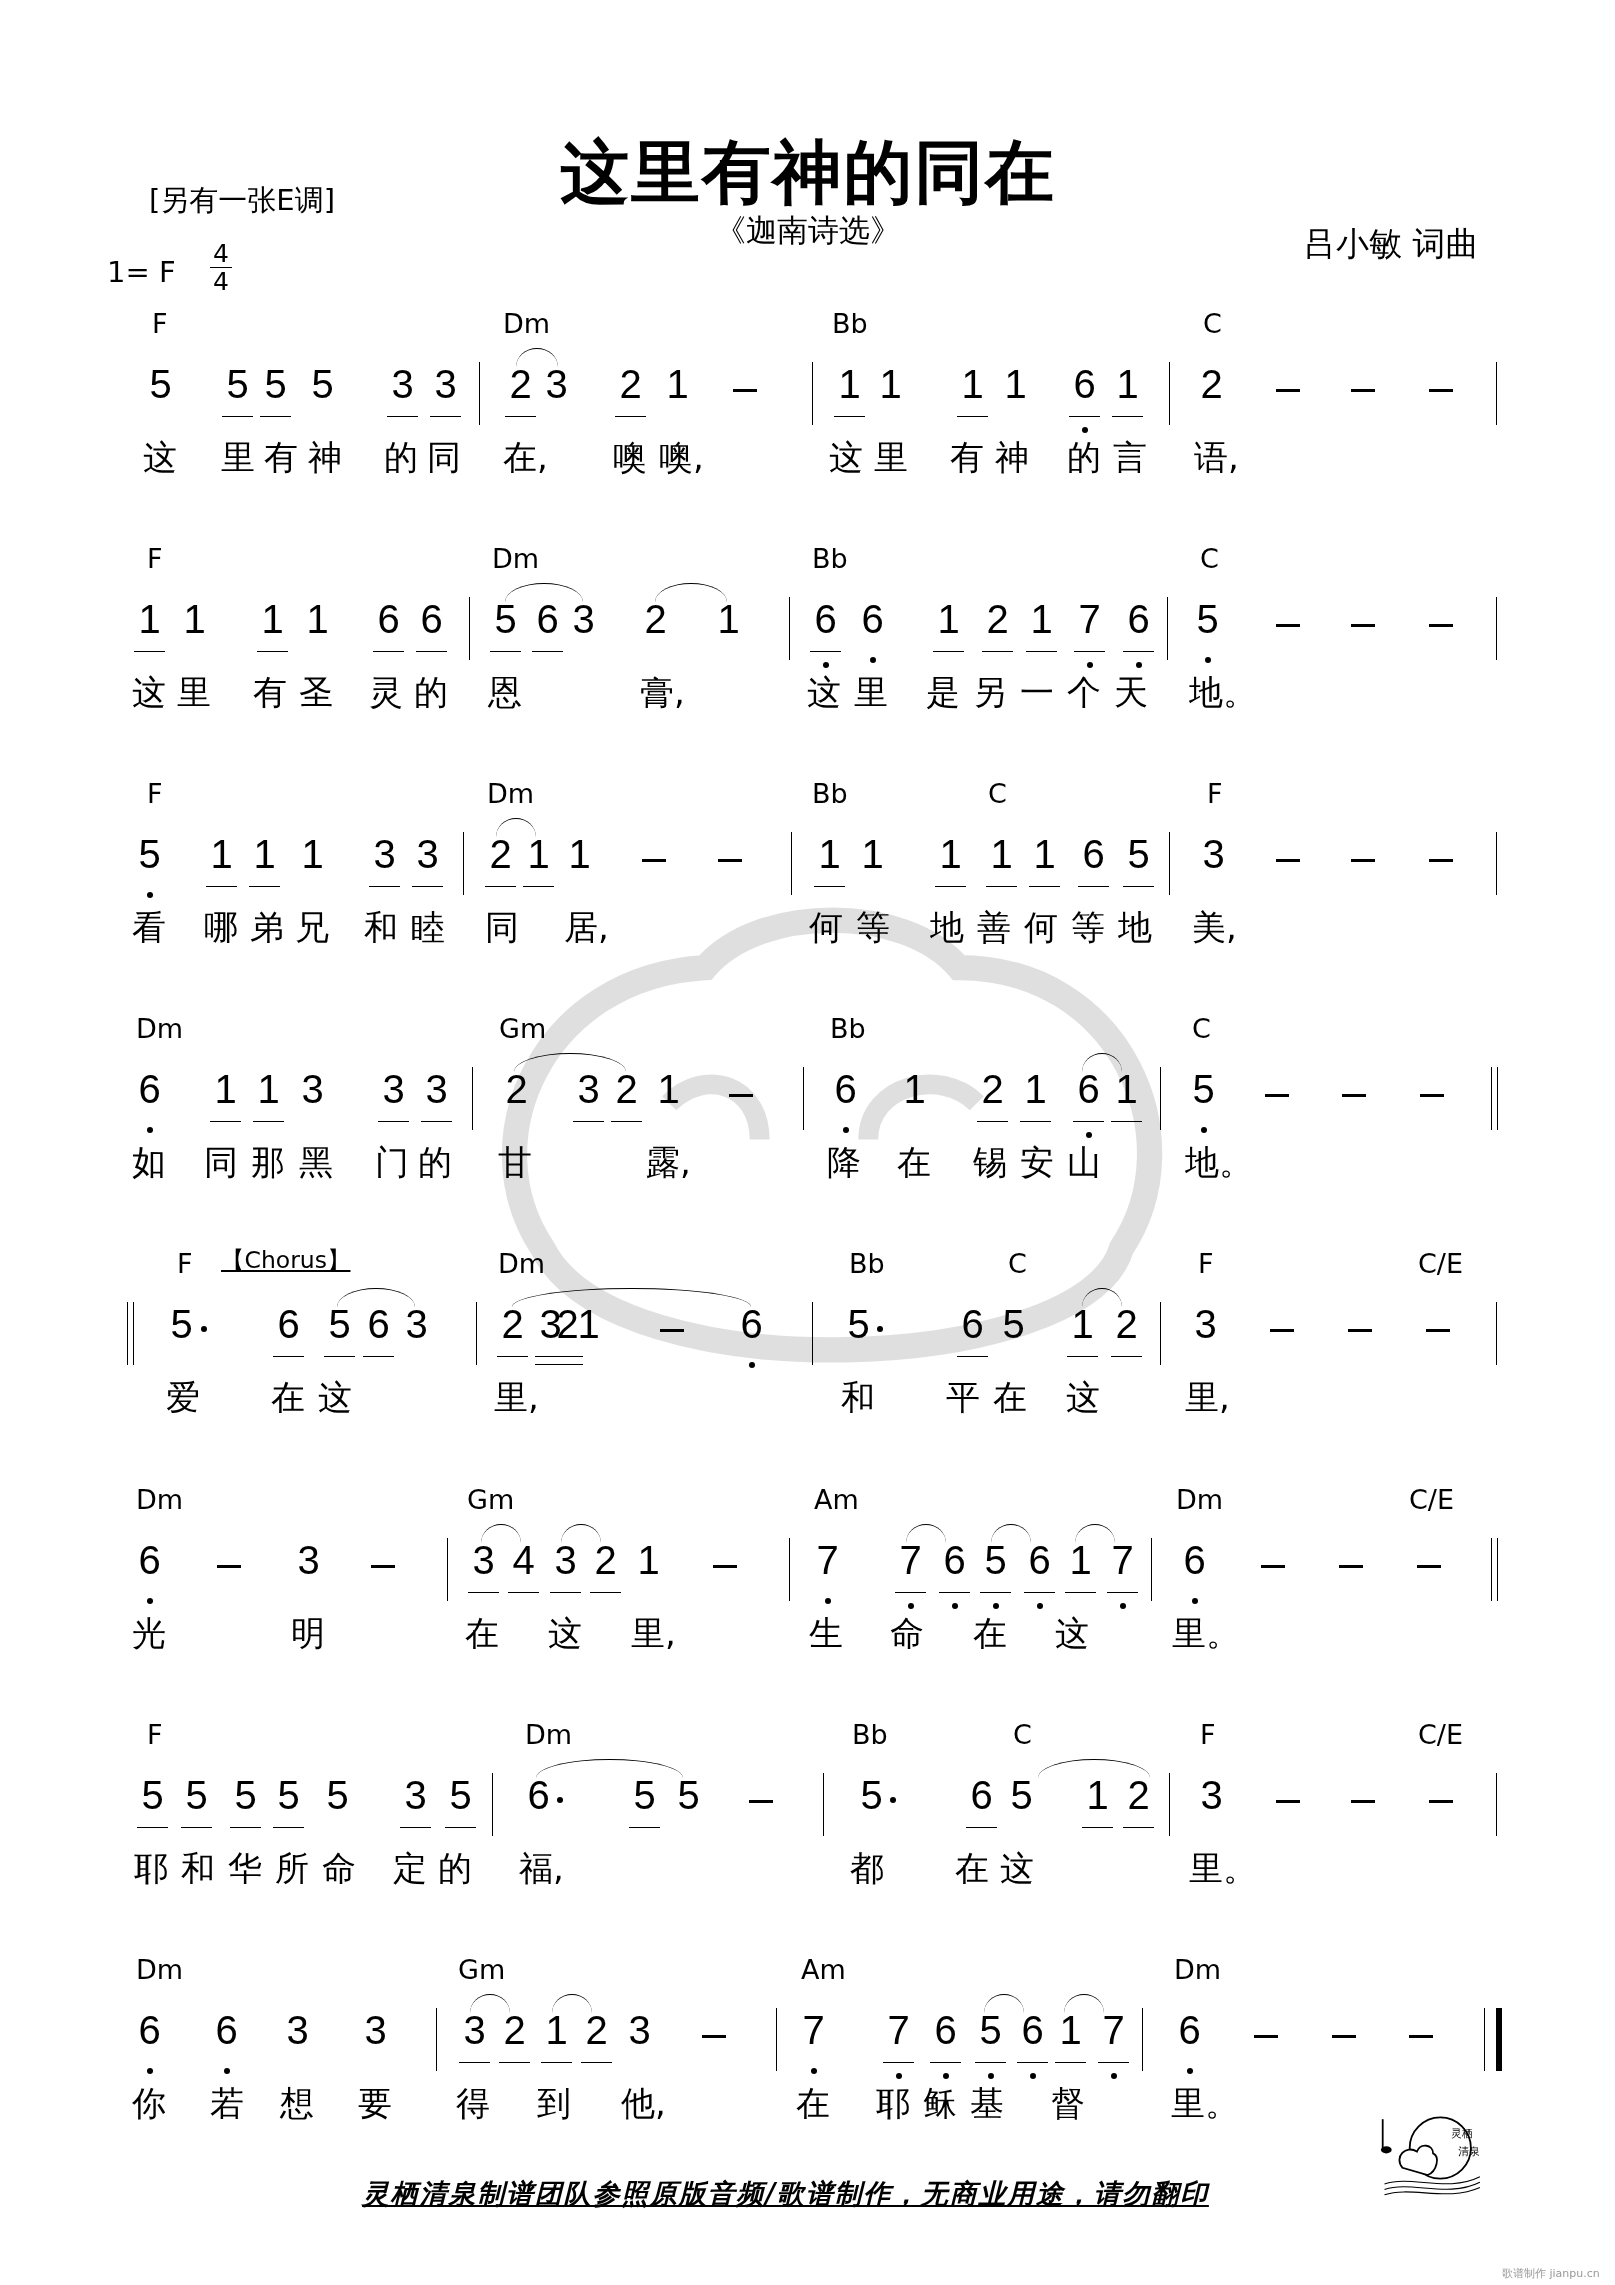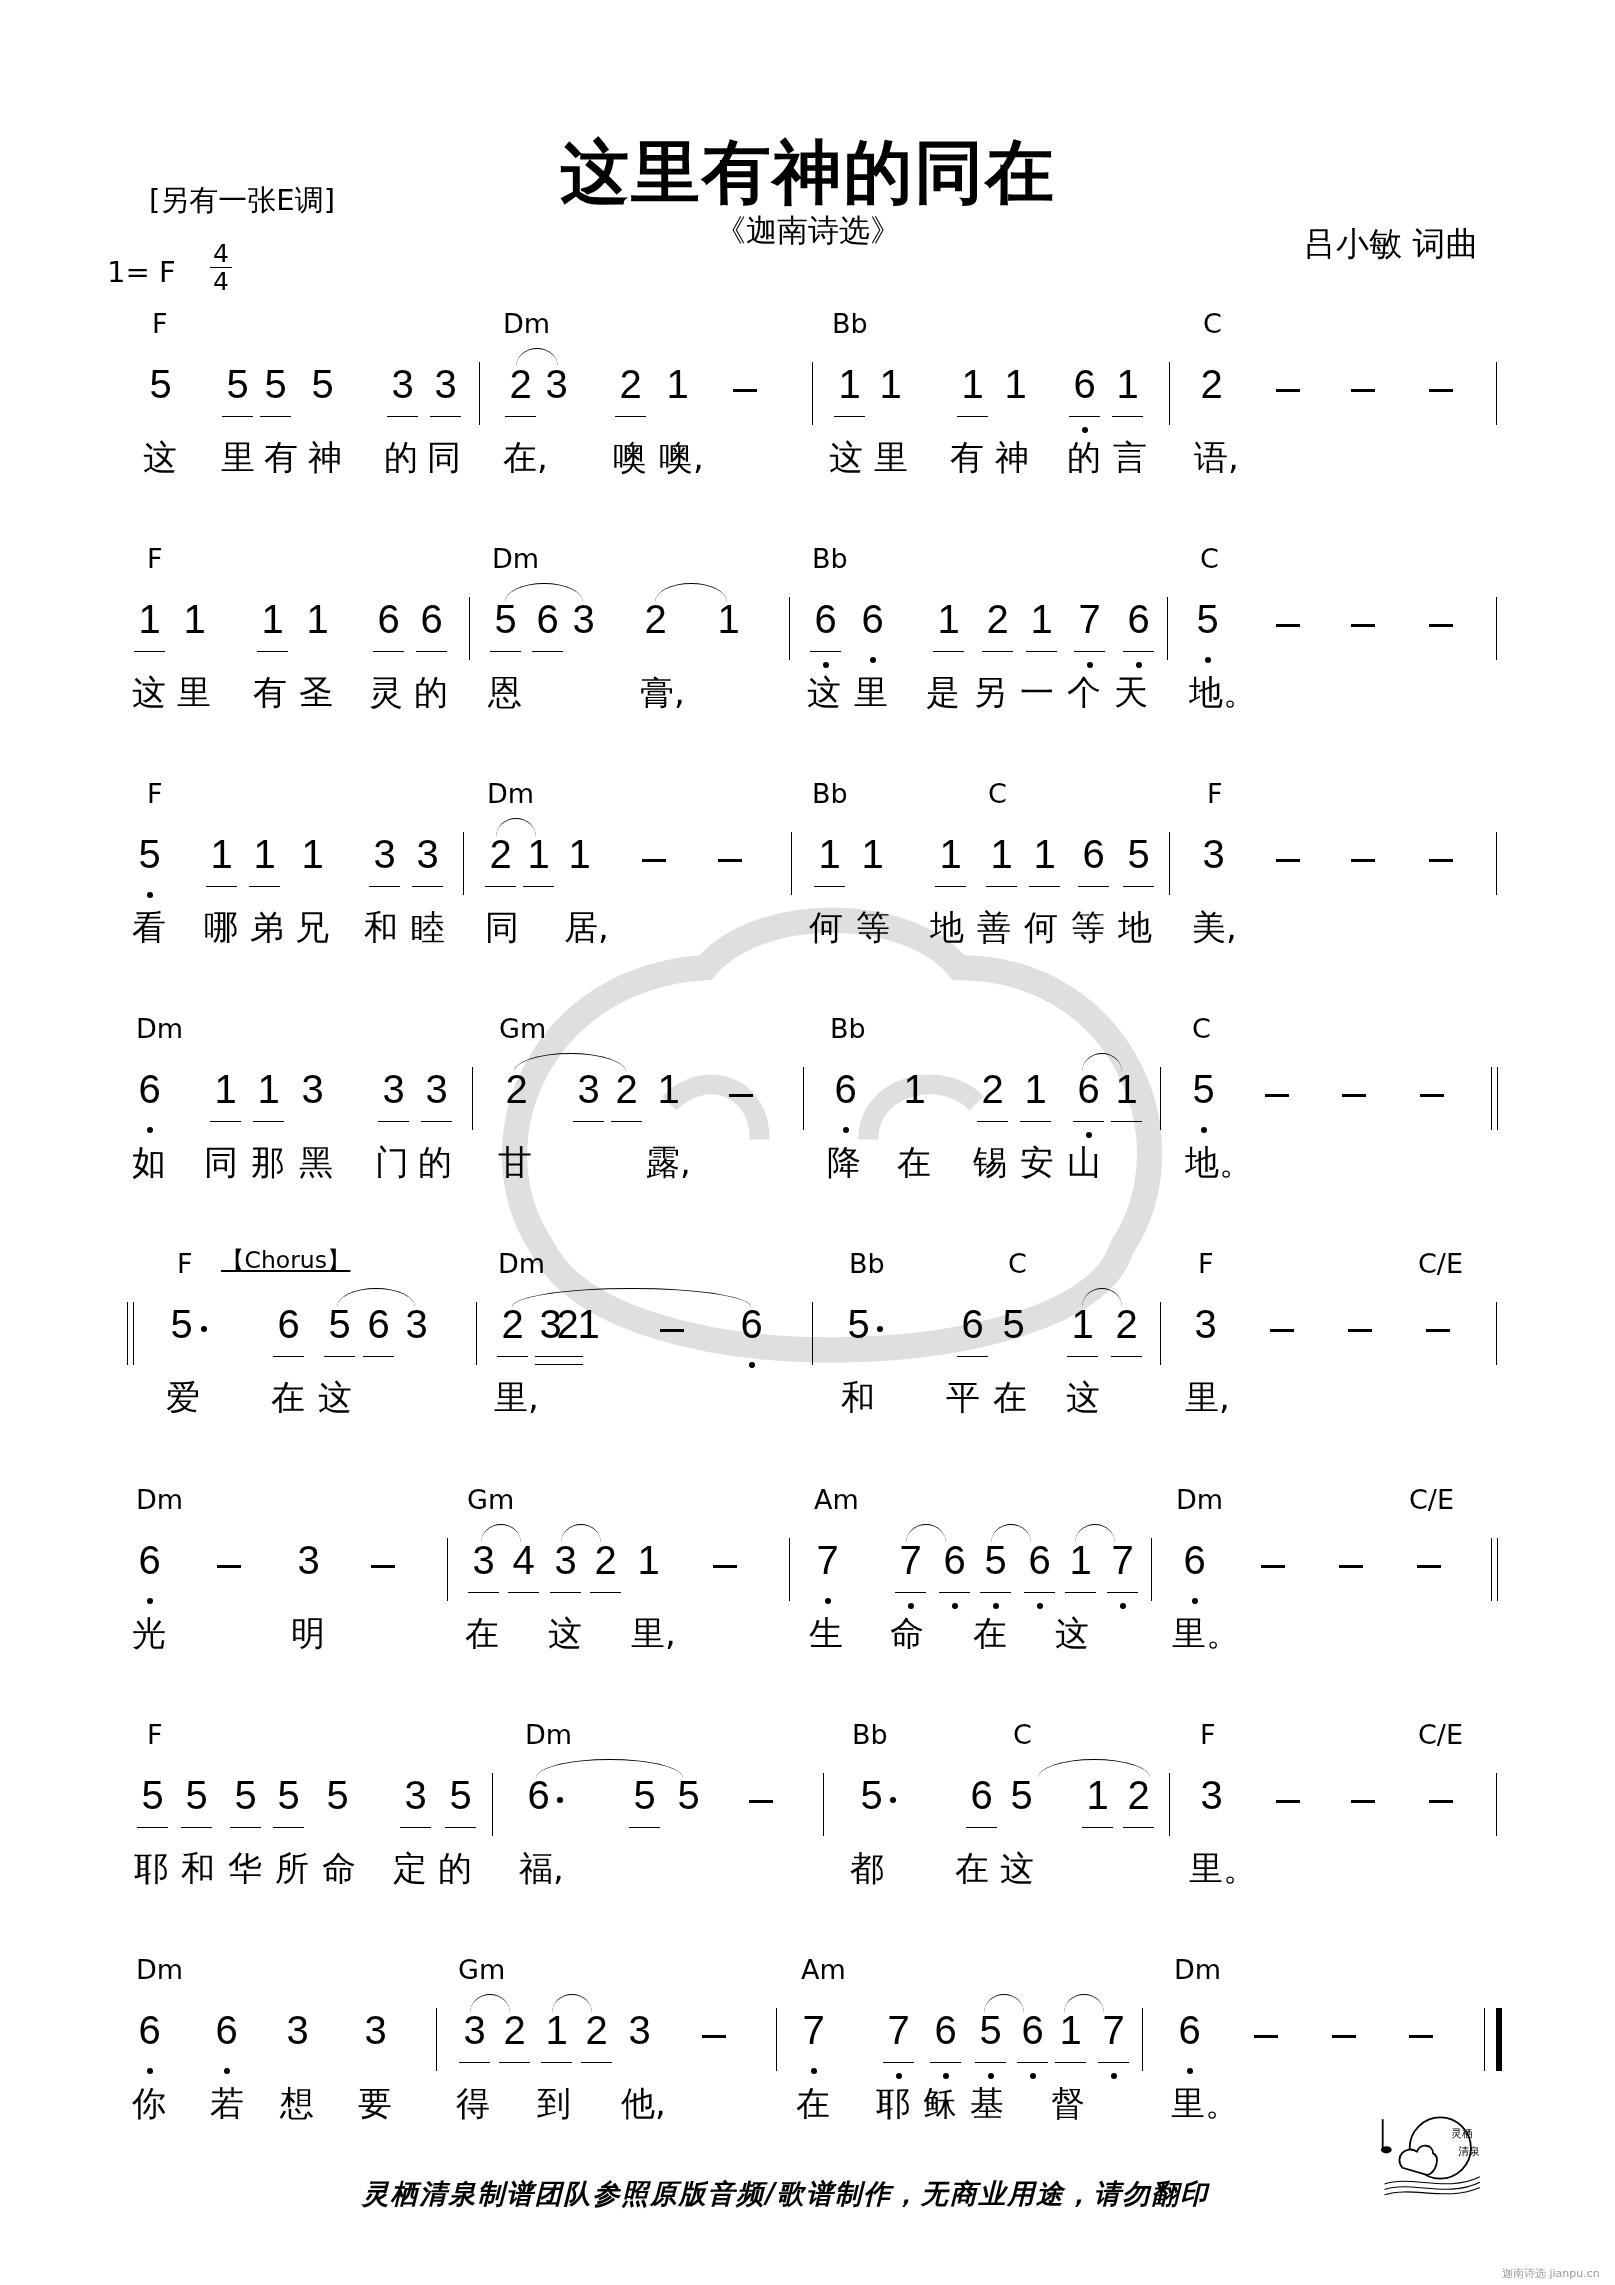--- a/index.html
+++ b/index.html
@@ -24,21 +24,21 @@
   .n .dot { position:absolute; left:11px; top:60px; width:6.3px; height:6.3px; background:#000; border-radius:50%; }
   .n.u .dot { top:65px; }
   .dash { position:absolute; top:27px; width:23.5px; border-top:3.6px solid #000; }
   .augdot { position:absolute; top:23.5px; width:6.3px; height:6.3px; background:#000; border-radius:50%; }
   .barline { position:absolute; top:0; height:63px; border-left:1.8px solid #000; }
   .dbarline { position:absolute; top:0; height:63px; width:5.4px; border-left:1.8px solid #000; border-right:1.8px solid #000; }
   .endbar { position:absolute; top:0; height:63px; width:11px; border-left:1.8px solid #000; border-right:6.3px solid #000; }
   .slur { position:absolute; top:-14.5px; height:18px; border-top:1.8px solid #000; border-radius:50% 50% 0 0 / 100% 100% 0 0; }
   .lyrics { position:absolute; top:127px; left:0; width:1616px; height:54px; }
   .ly { position:absolute; top:0; font-size:34px; }
-  .footer { left:362px; top:2176px; font-size:27px; font-family:"DejaVu Serif", serif; font-style:italic; font-weight:bold; letter-spacing:1.8px; }
+  .footer { left:362px; top:2176px; font-size:27px; font-family:"DejaVu Serif", serif; font-style:italic; font-weight:bold; letter-spacing:1.8px;text-decoration:underline; }
   .logo { left:1375px; top:2112px; width:109px; height:90px; }
   .site { left:1502px; top:2266px; font-size:11px; color:#999; }
 </style>
 </head>
 <body>
 
 <div class="abs title">这里有神的同在</div>
 <div class="abs subtitle">《迦南诗选》</div>
 <div class="abs note-alt">[另有一张E调]</div>
 <div class="abs composer">吕小敏 词曲</div>
@@ -483,14 +483,14 @@
 <div class="abs footer">灵栖清泉制谱团队参照原版音频/歌谱制作，无商业用途，请勿翻印</div>
 <svg class="abs logo" viewBox="0 0 120 100">
   <path d="M8 8 L8 40" stroke="#000" stroke-width="2"></path>
   <ellipse cx="12" cy="42" rx="6" ry="4" fill="#000"></ellipse>
   <circle cx="72" cy="40" r="34" fill="none" stroke="#000" stroke-width="2"></circle>
   <path d="M30 62 C20 50 34 36 46 44 C50 34 64 36 64 46 C72 50 68 66 58 70 Z" fill="#fff" stroke="#000" stroke-width="2"></path>
   <path d="M10 80 C40 70 80 90 116 72 M10 86 C40 76 80 96 116 78 M10 92 C40 82 80 100 116 84" fill="none" stroke="#000" stroke-width="1.2"></path>
   <text x="84" y="28" font-size="12" font-family="DejaVu Sans, sans-serif">灵栖</text>
   <text x="92" y="48" font-size="12" font-family="DejaVu Sans, sans-serif">清泉</text>
 </svg>
-<div class="abs site">迦南诗选 jianpu.cn</div>
+<div class="abs site">歌谱制作 jianpu.cn</div>
 
 
 </body></html>

